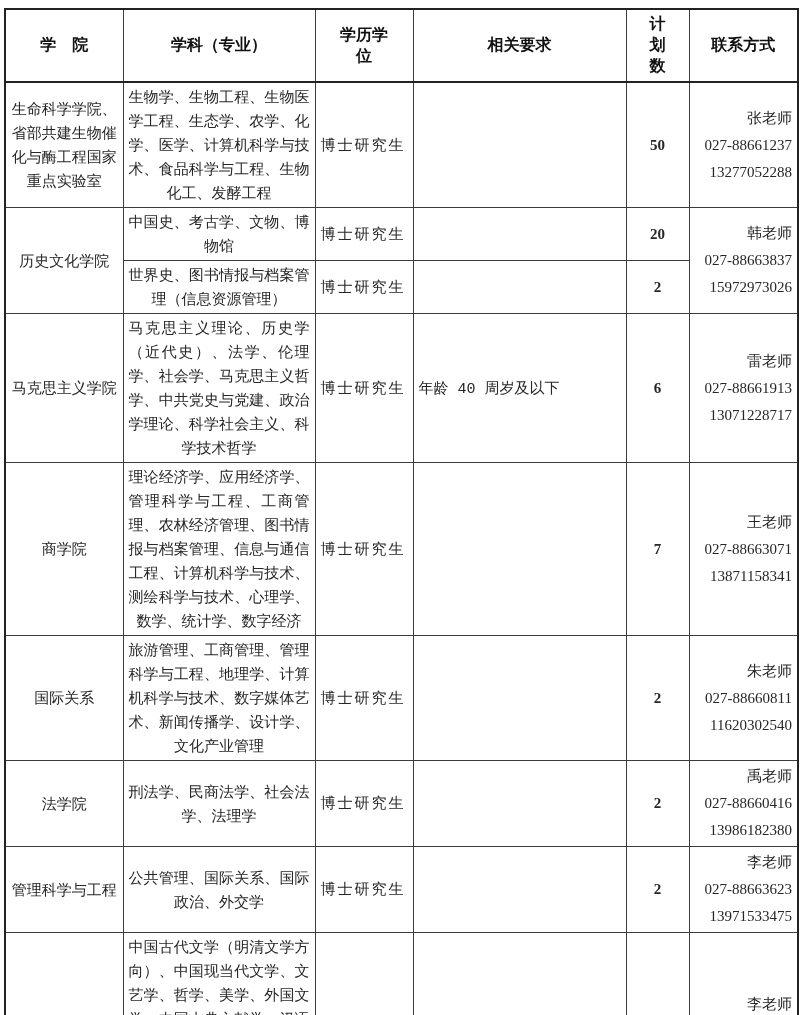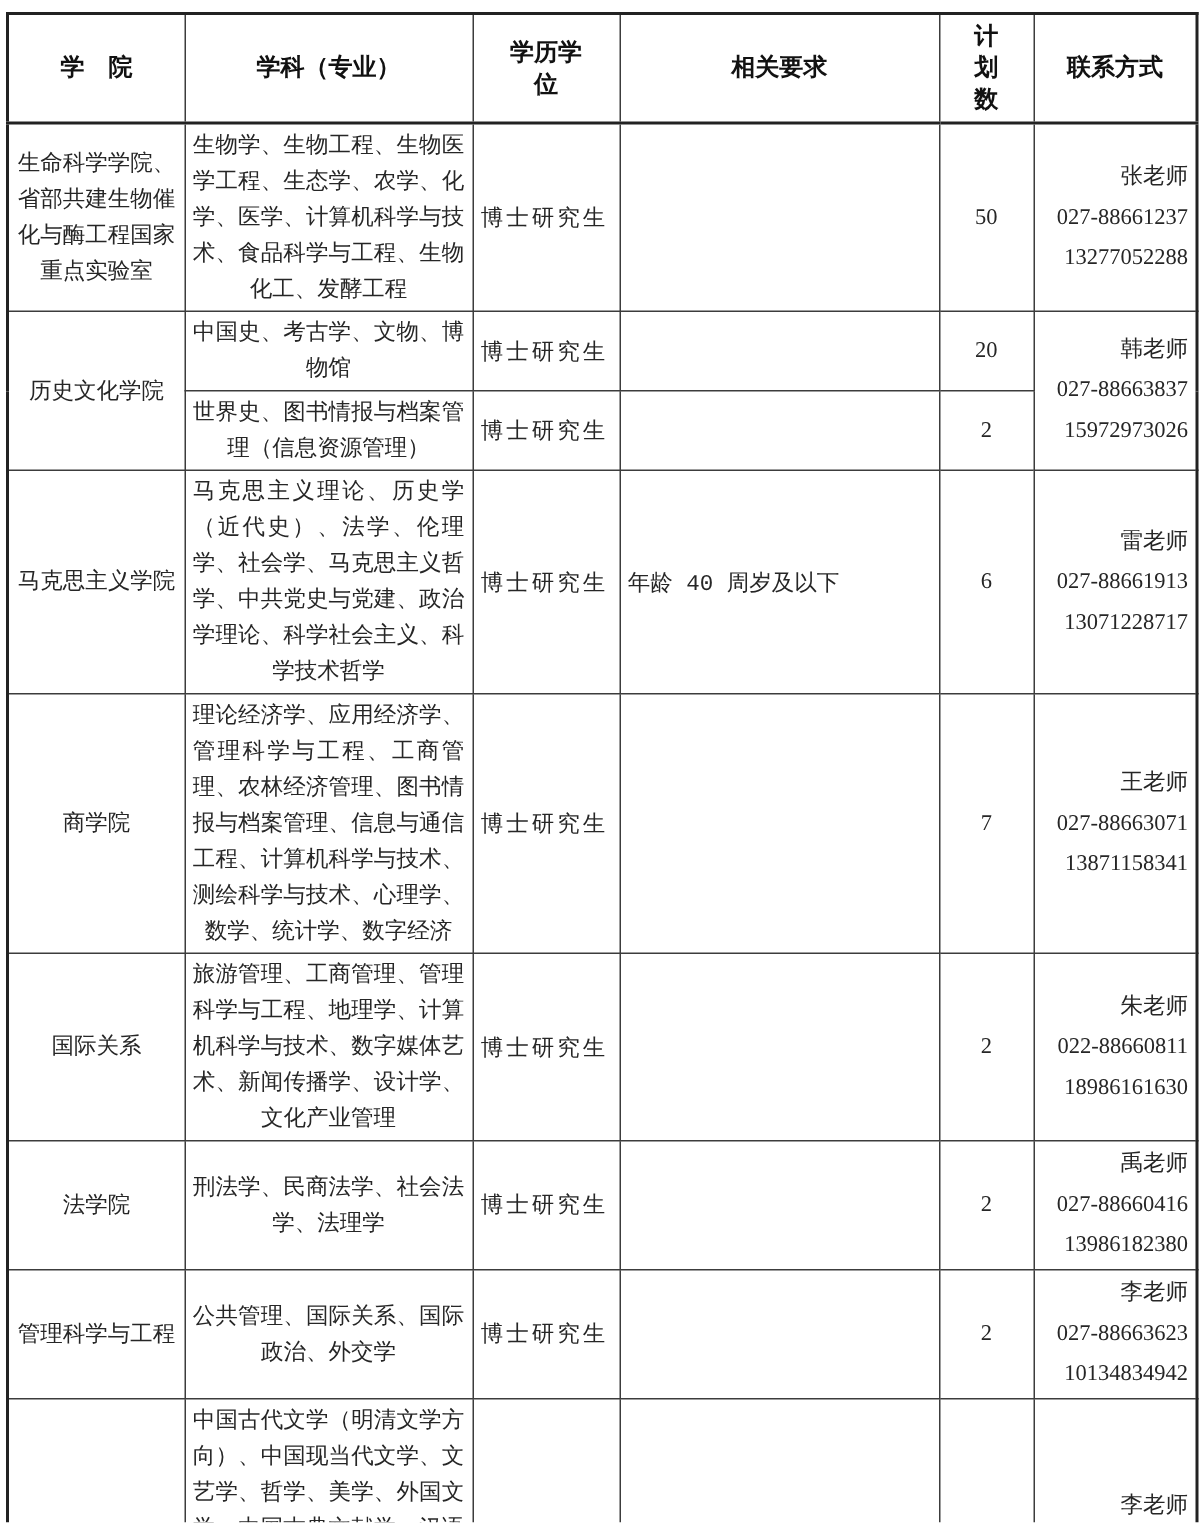--- a/index.html
+++ b/index.html
@@ -56,20 +56,21 @@
     padding-left: 2px;
     padding-right: 2px;
   }
   td.req-cell {
     text-align: left;
     padding-left: 7px;
     font-family: Liberation Mono, monospace;
   }
   td.plan-cell {
     text-align: center;
+    font-weight: bold;
   }
   td.contact-cell {
     text-align: right;
     line-height: 1.8;
     padding: 2px 2px;
   }
 </style>
 </head>
 <body>
 
@@ -154,22 +155,22 @@
       </tr>
 
       <tr style="height:120px">
         <td class="college-cell">国际关系</td>
         <td class="major-cell">旅游管理、工商管理、管理科学与工程、地理学、计算机科学与技术、数字媒体艺术、新闻传播学、设计学、文化产业管理</td>
         <td class="degree-cell">博士研究生</td>
         <td class="req-cell"></td>
         <td class="plan-cell">2</td>
         <td class="contact-cell">
           <div>朱老师</div>
-          <div>022-88660811</div>
-          <div>18986161630</div>
+          <div>027-88660811</div>
+          <div>11620302540</div>
         </td>
       </tr>
 
       <tr style="height:85px">
         <td class="college-cell">法学院</td>
         <td class="major-cell">刑法学、民商法学、社会法学、法理学</td>
         <td class="degree-cell">博士研究生</td>
         <td class="req-cell"></td>
         <td class="plan-cell">2</td>
         <td class="contact-cell">
@@ -181,21 +182,21 @@
 
       <tr style="height:85px">
         <td class="college-cell">管理科学与工程</td>
         <td class="major-cell">公共管理、国际关系、国际政治、外交学</td>
         <td class="degree-cell">博士研究生</td>
         <td class="req-cell"></td>
         <td class="plan-cell">2</td>
         <td class="contact-cell">
           <div>李老师</div>
           <div>027-88663623</div>
-          <div>10134834942</div>
+          <div>13971533475</div>
         </td>
       </tr>
 
       <tr style="height:165px">
         <td class="college-cell">文学院</td>
         <td class="major-cell">中国古代文学（明清文学方向）、中国现当代文学、文艺学、哲学、美学、外国文学、中国古典文献学、汉语言文字学、语言及应用语言学、课程与教学论（语文）、编辑出版学、汉语国际教育</td>
         <td class="degree-cell">博士研究生</td>
         <td class="req-cell"></td>
         <td class="plan-cell">6</td>
         <td class="contact-cell">

